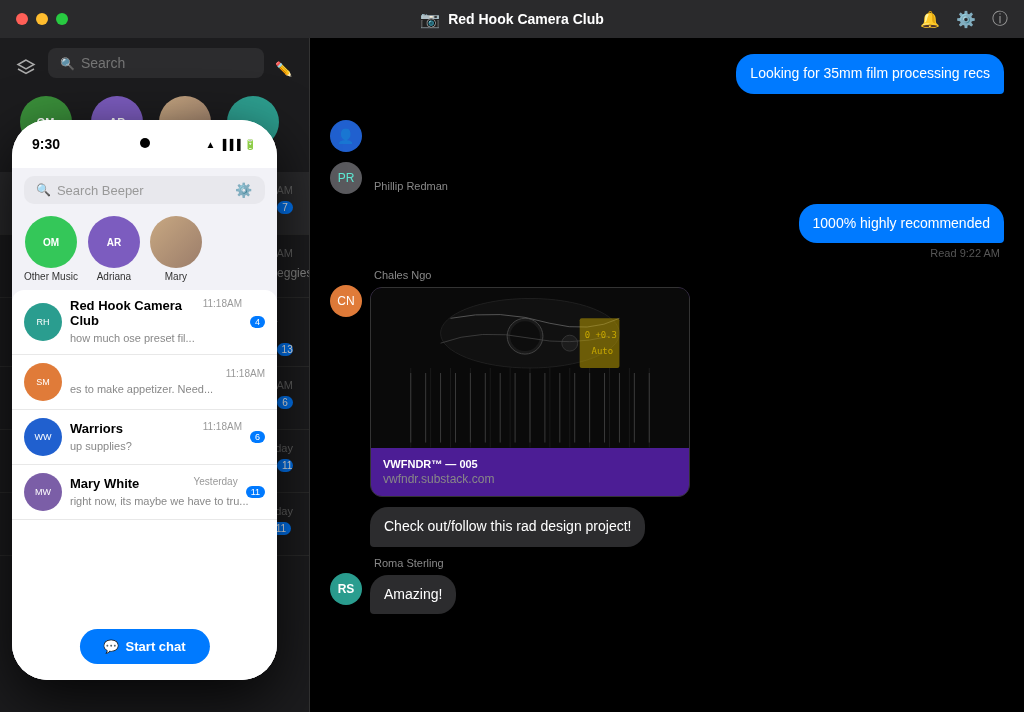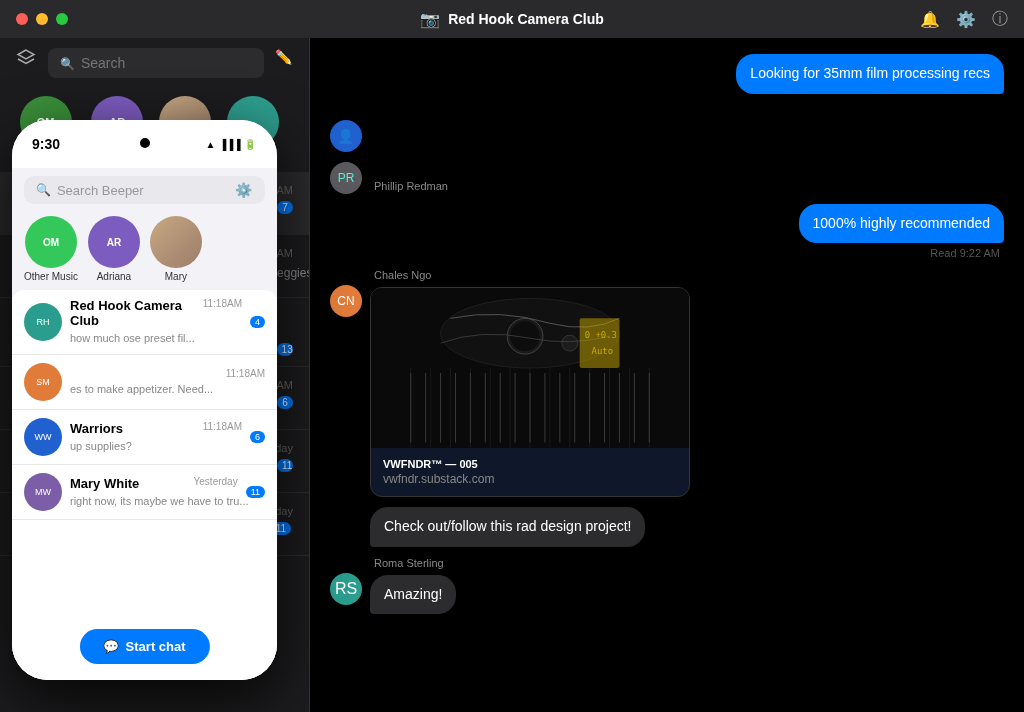--- a/index.html
+++ b/index.html
@@ -83,21 +83,21 @@
       background: #1c1c1e;
       display: flex;
       flex-direction: column;
       border-right: 1px solid #333;
       flex-shrink: 0;
     }
 
     .sidebar-header {
       padding: 10px 16px;
       display: flex;
-      align-items: flex-start;
+      align-items: flex-end;
       gap: 12px;
     }
     .sidebar-search {
       flex: 1;
       background: #2c2c2e;
       border-radius: 8px;
       padding: 6px 12px;
       display: flex;
       align-items: center;
       gap: 6px;
@@ -287,21 +287,21 @@
 
     .read-receipt {
       color: #555;
       font-size: 11px;
       text-align: right;
       padding-right: 4px;
     }
 
     
     .link-card {
-      background: #0f172a;
+      background: #4c1d95;
       border-radius: 12px;
       overflow: hidden;
       max-width: 320px;
       border: 1px solid #333;
     }
     .link-card-image {
       width: 100%;
       height: 160px;
       background: #0a0a0a;
       position: relative;
@@ -764,21 +764,21 @@
               </div>
             </div>
           </div>
         </div>
 
         <div class="message-row incoming" style="margin-left:40px;">
           <div class="bubble incoming">Check out/follow this rad design project!</div>
         </div>
 
         <div class="message-row incoming">
-          <div class="msg-avatar" style="background:#2a9d8f;color:#fff;border-radius:50%;width:32px;height:32px;font-size:16px;display:flex;align-items:center;justify-content:center;align-self:flex-start;">RS</div>
+          <div class="msg-avatar" style="background:#2a9d8f;color:#fff;border-radius:50%;width:32px;height:32px;font-size:12px;display:flex;align-items:center;justify-content:center;align-self:flex-start;font-weight:bold;">RS</div>
           <div class="message-group">
             <span class="msg-sender-name">Roma Sterling</span>
             <div class="bubble incoming">Amazing!</div>
           </div>
         </div>
       </div>
     </div>
   </div>
 
   <div class="phone-overlay">

